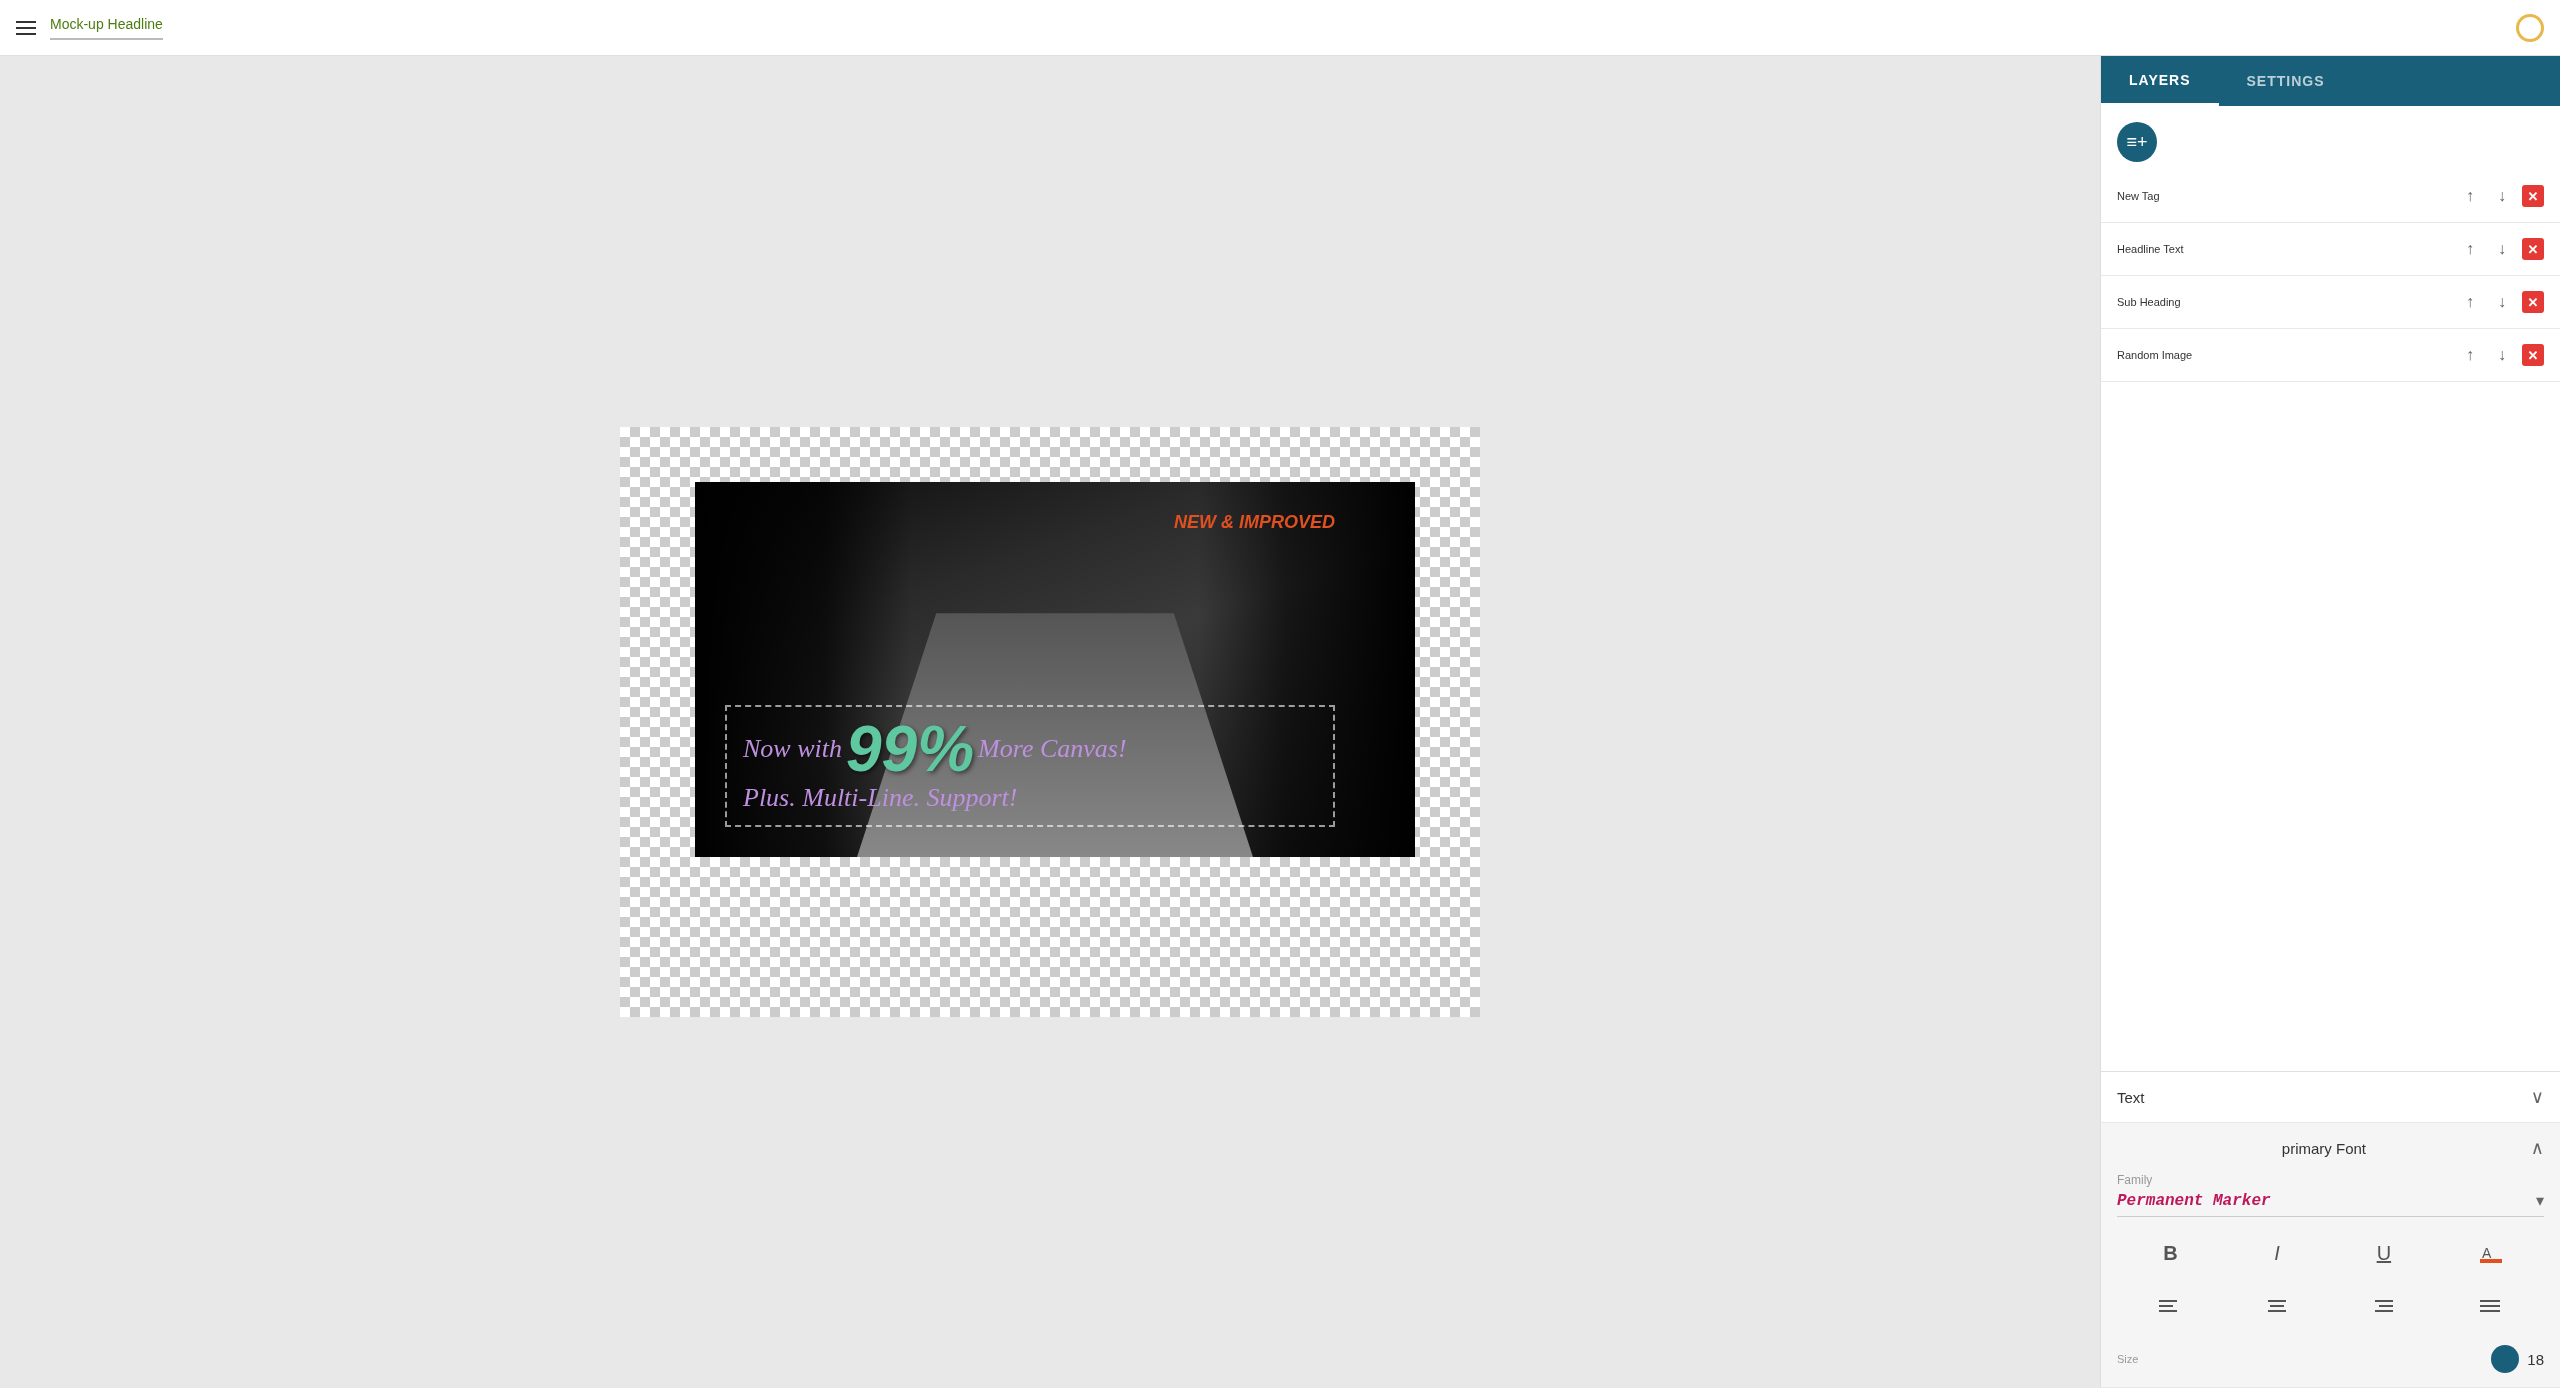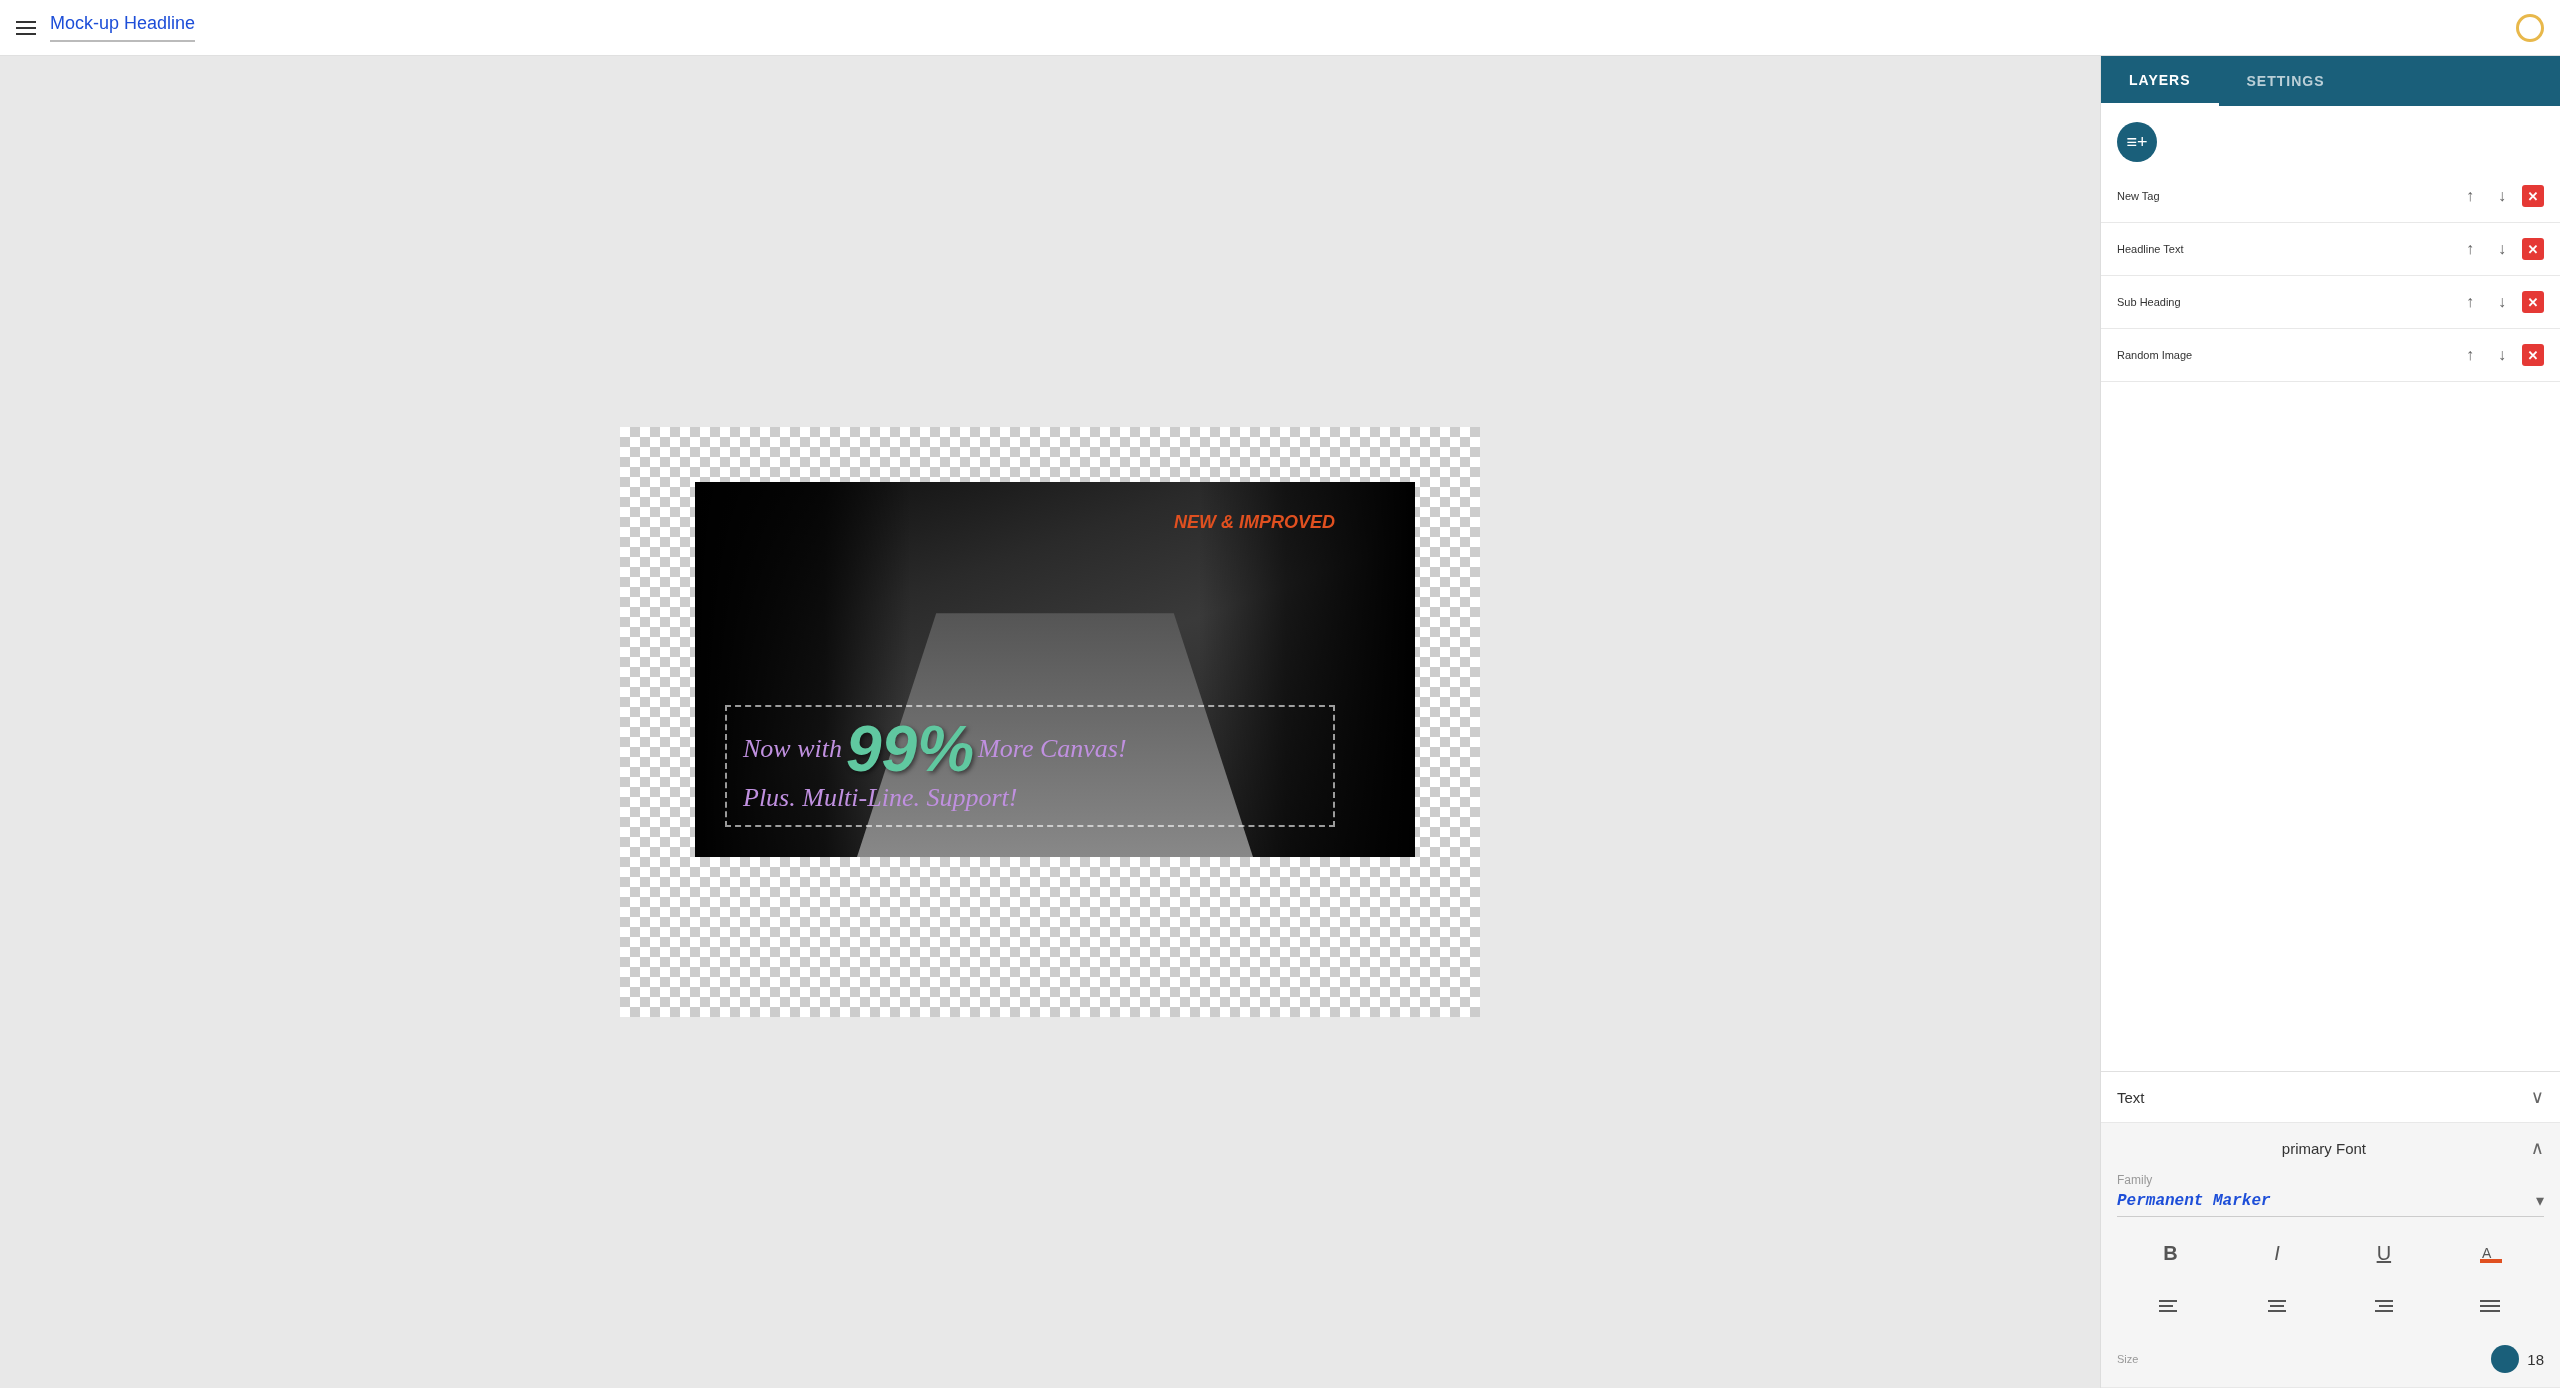--- a/index.html
+++ b/index.html
@@ -27,22 +27,22 @@
       cursor: pointer;
       margin-right: 14px;
     }
     .hamburger-icon span {
       display: block;
       width: 20px;
       height: 2px;
       background: #333;
     }
     .topbar-title {
-      font-size: 18px;
-      color: #1d4ed8;
+      font-size: 14px;
+      color: #4d7c0f;
       font-weight: 400;
       padding-bottom: 6px;
       border-bottom: 2px solid #bbb;
     }
     .topbar-right {
       margin-left: auto;
     }
     .gold-circle {
       width: 28px;
       height: 28px;
@@ -350,21 +350,21 @@
       border-bottom: 1px solid #ccc;
       padding-bottom: 6px;
       margin-bottom: 14px;
       cursor: pointer;
     }
     .font-select-name {
       flex: 1;
       font-family: 'Courier New', monospace;
       font-weight: bold;
       font-size: 16px;
-      color: #1d4ed8;
+      color: #be185d;
       font-style: italic;
     }
     .dropdown-arrow {
       color: #666;
       font-size: 16px;
     }
 
     
     .format-row {
       display: flex;

